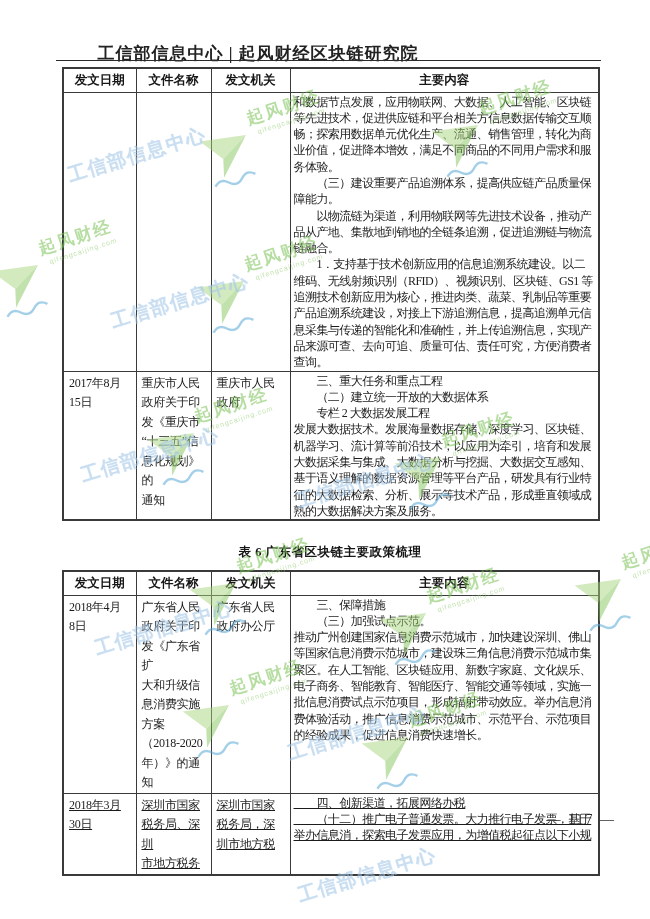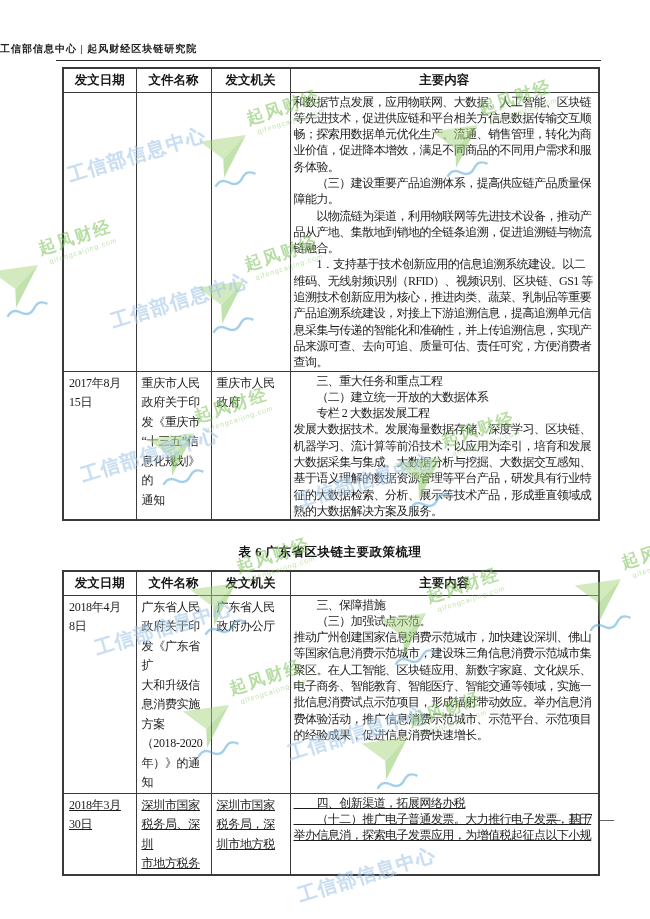--- a/index.html
+++ b/index.html
@@ -1,21 +1,21 @@
 <!DOCTYPE html>
 <html lang="zh"><head>
 <meta charset="utf-8">
 <style>
   html,body { margin:0; padding:0; }
   body { width:650px; height:919px; position:relative; background:#ffffff;
          font-family:"Liberation Serif","DejaVu Serif",serif; color:#1c1c1c;
          overflow:hidden; }
 
   .page-header { position:absolute; top:42px; left:0; width:516px;
-                 font-size:10px; font-weight:bold;
+                 text-align:center; font-size:17px; font-weight:bold;
                  letter-spacing:1px; color:#222; }
   .header-rule { position:absolute; top:60px; left:56px; width:545px;
                  border-top:1.6px solid #2b2b2b; }
 
   table.policy { position:absolute; left:62px; width:536px;
                  border-collapse:collapse; table-layout:fixed;
                  border:2px solid #3a3a3a; }
   #table1 { top:67px; }
   #table2 { top:570px; }
   table.policy col.c-date   { width:73px; }

